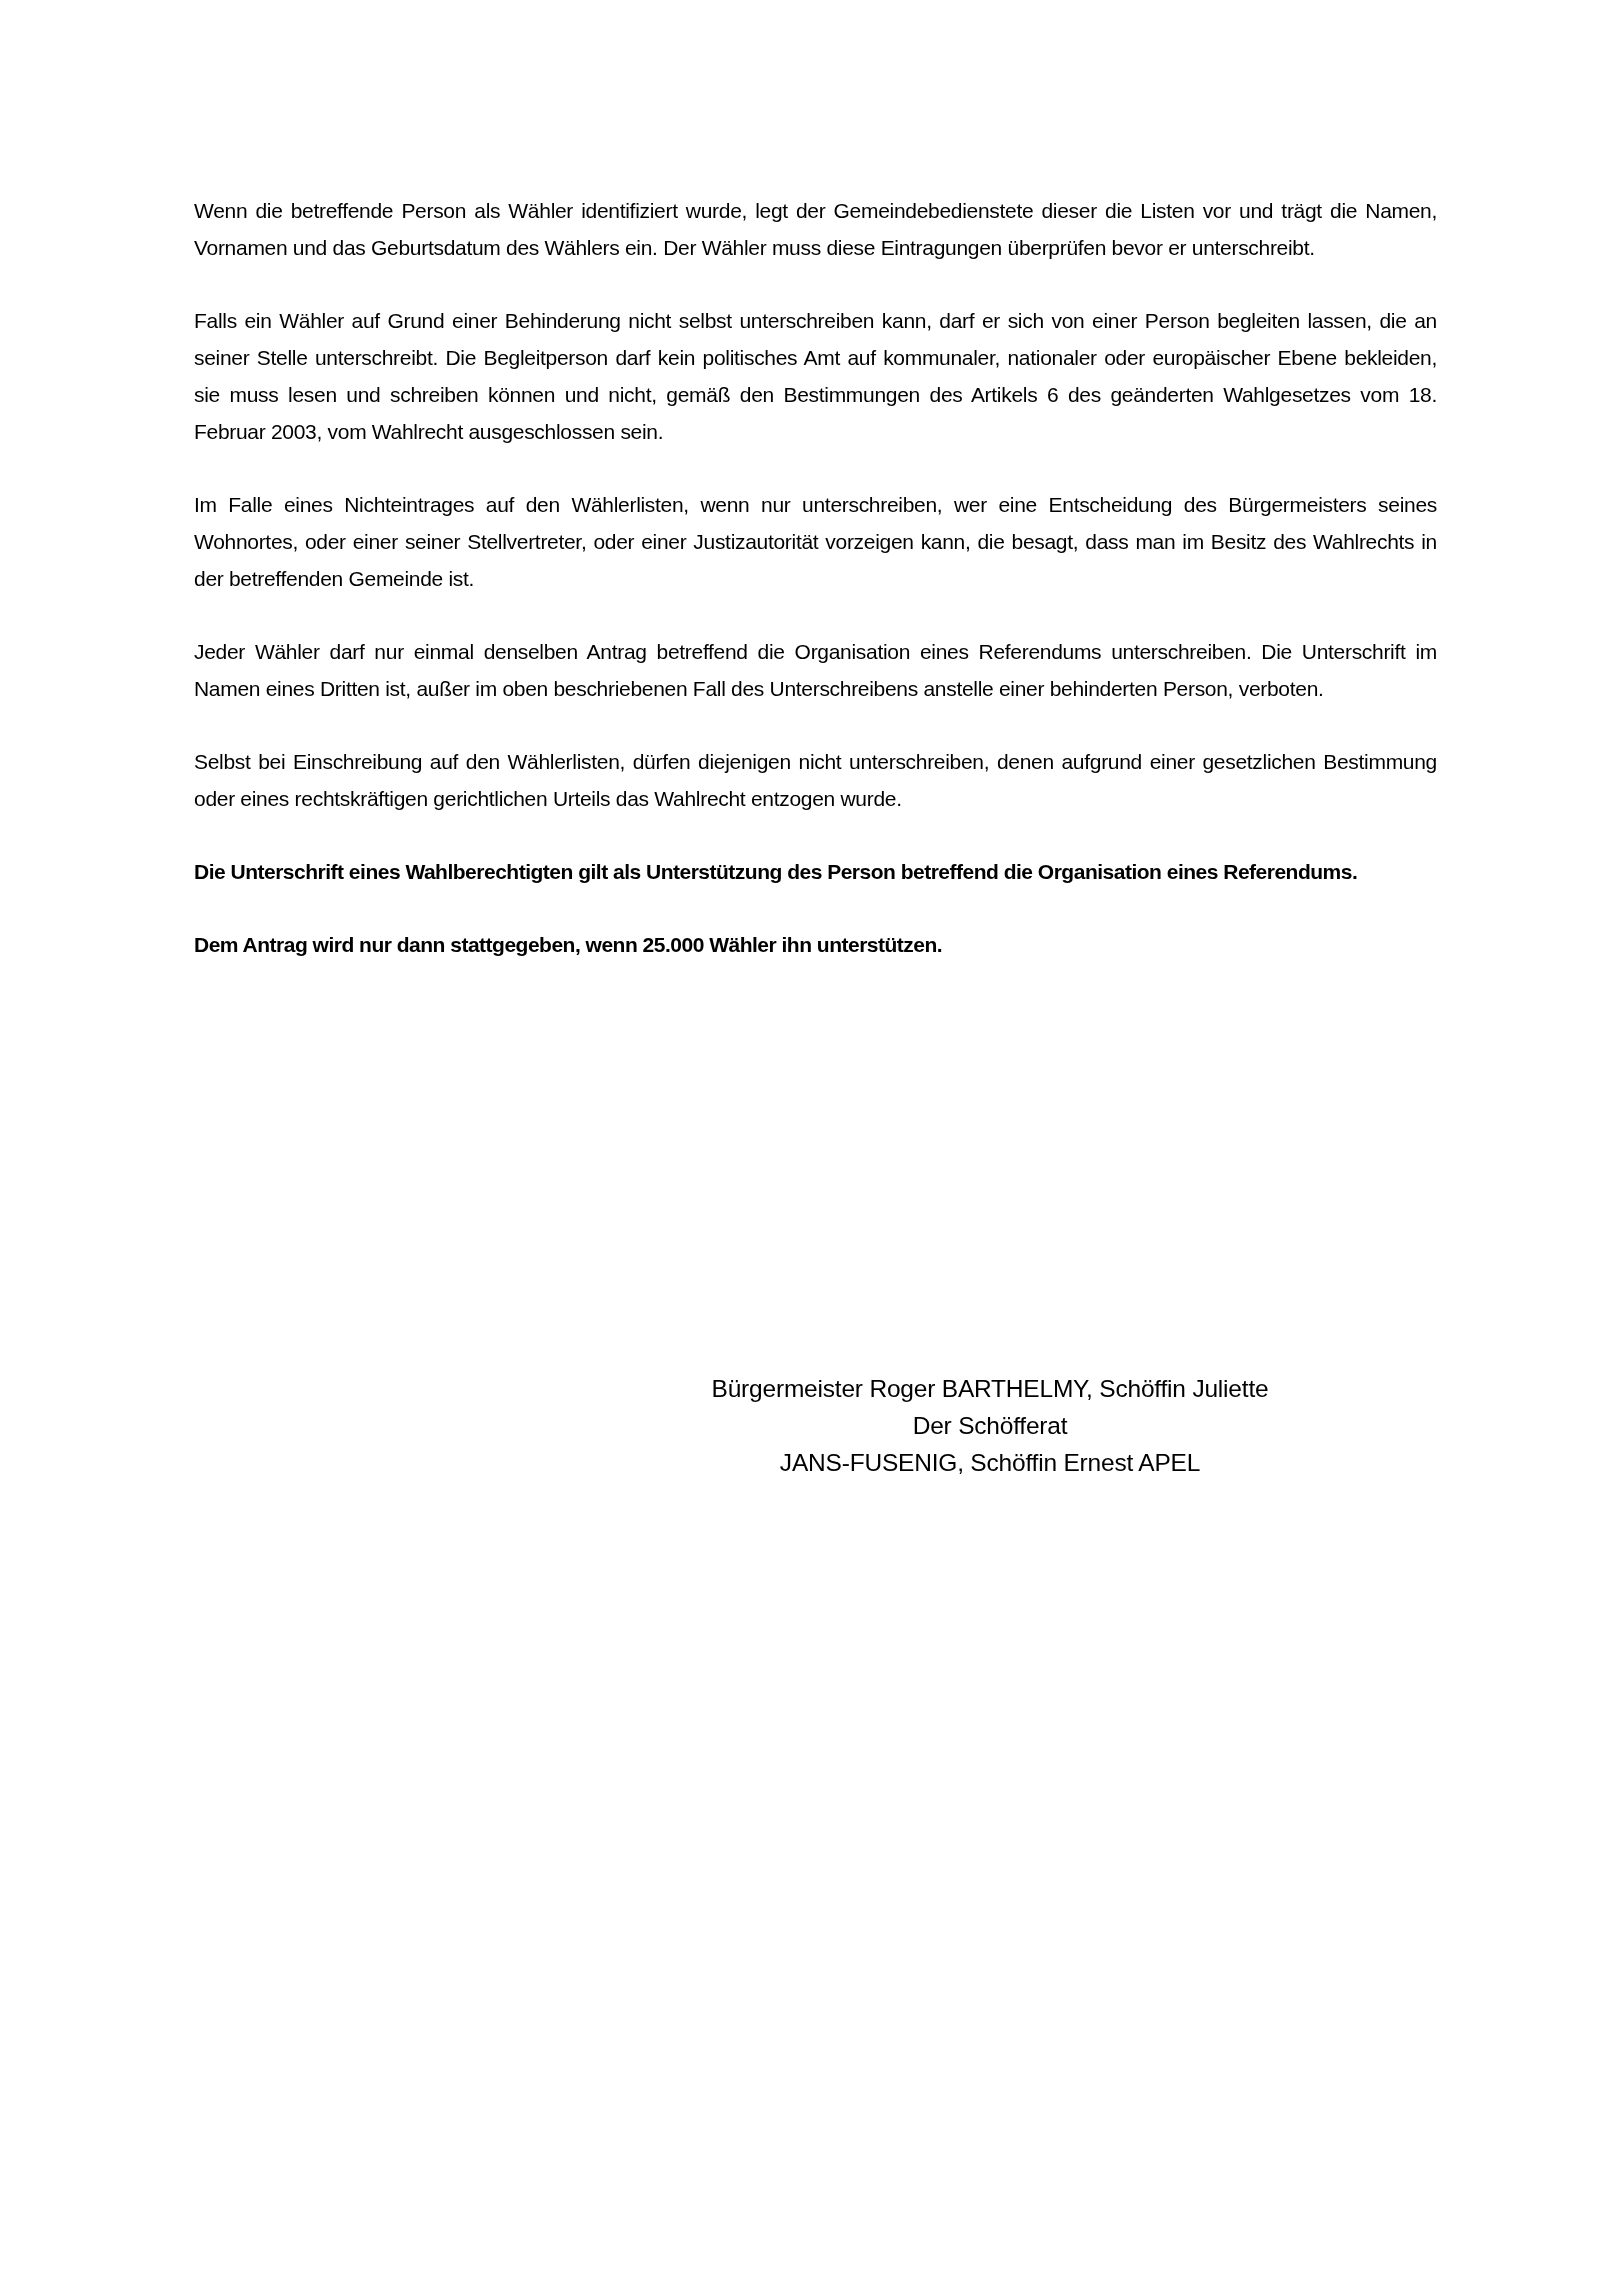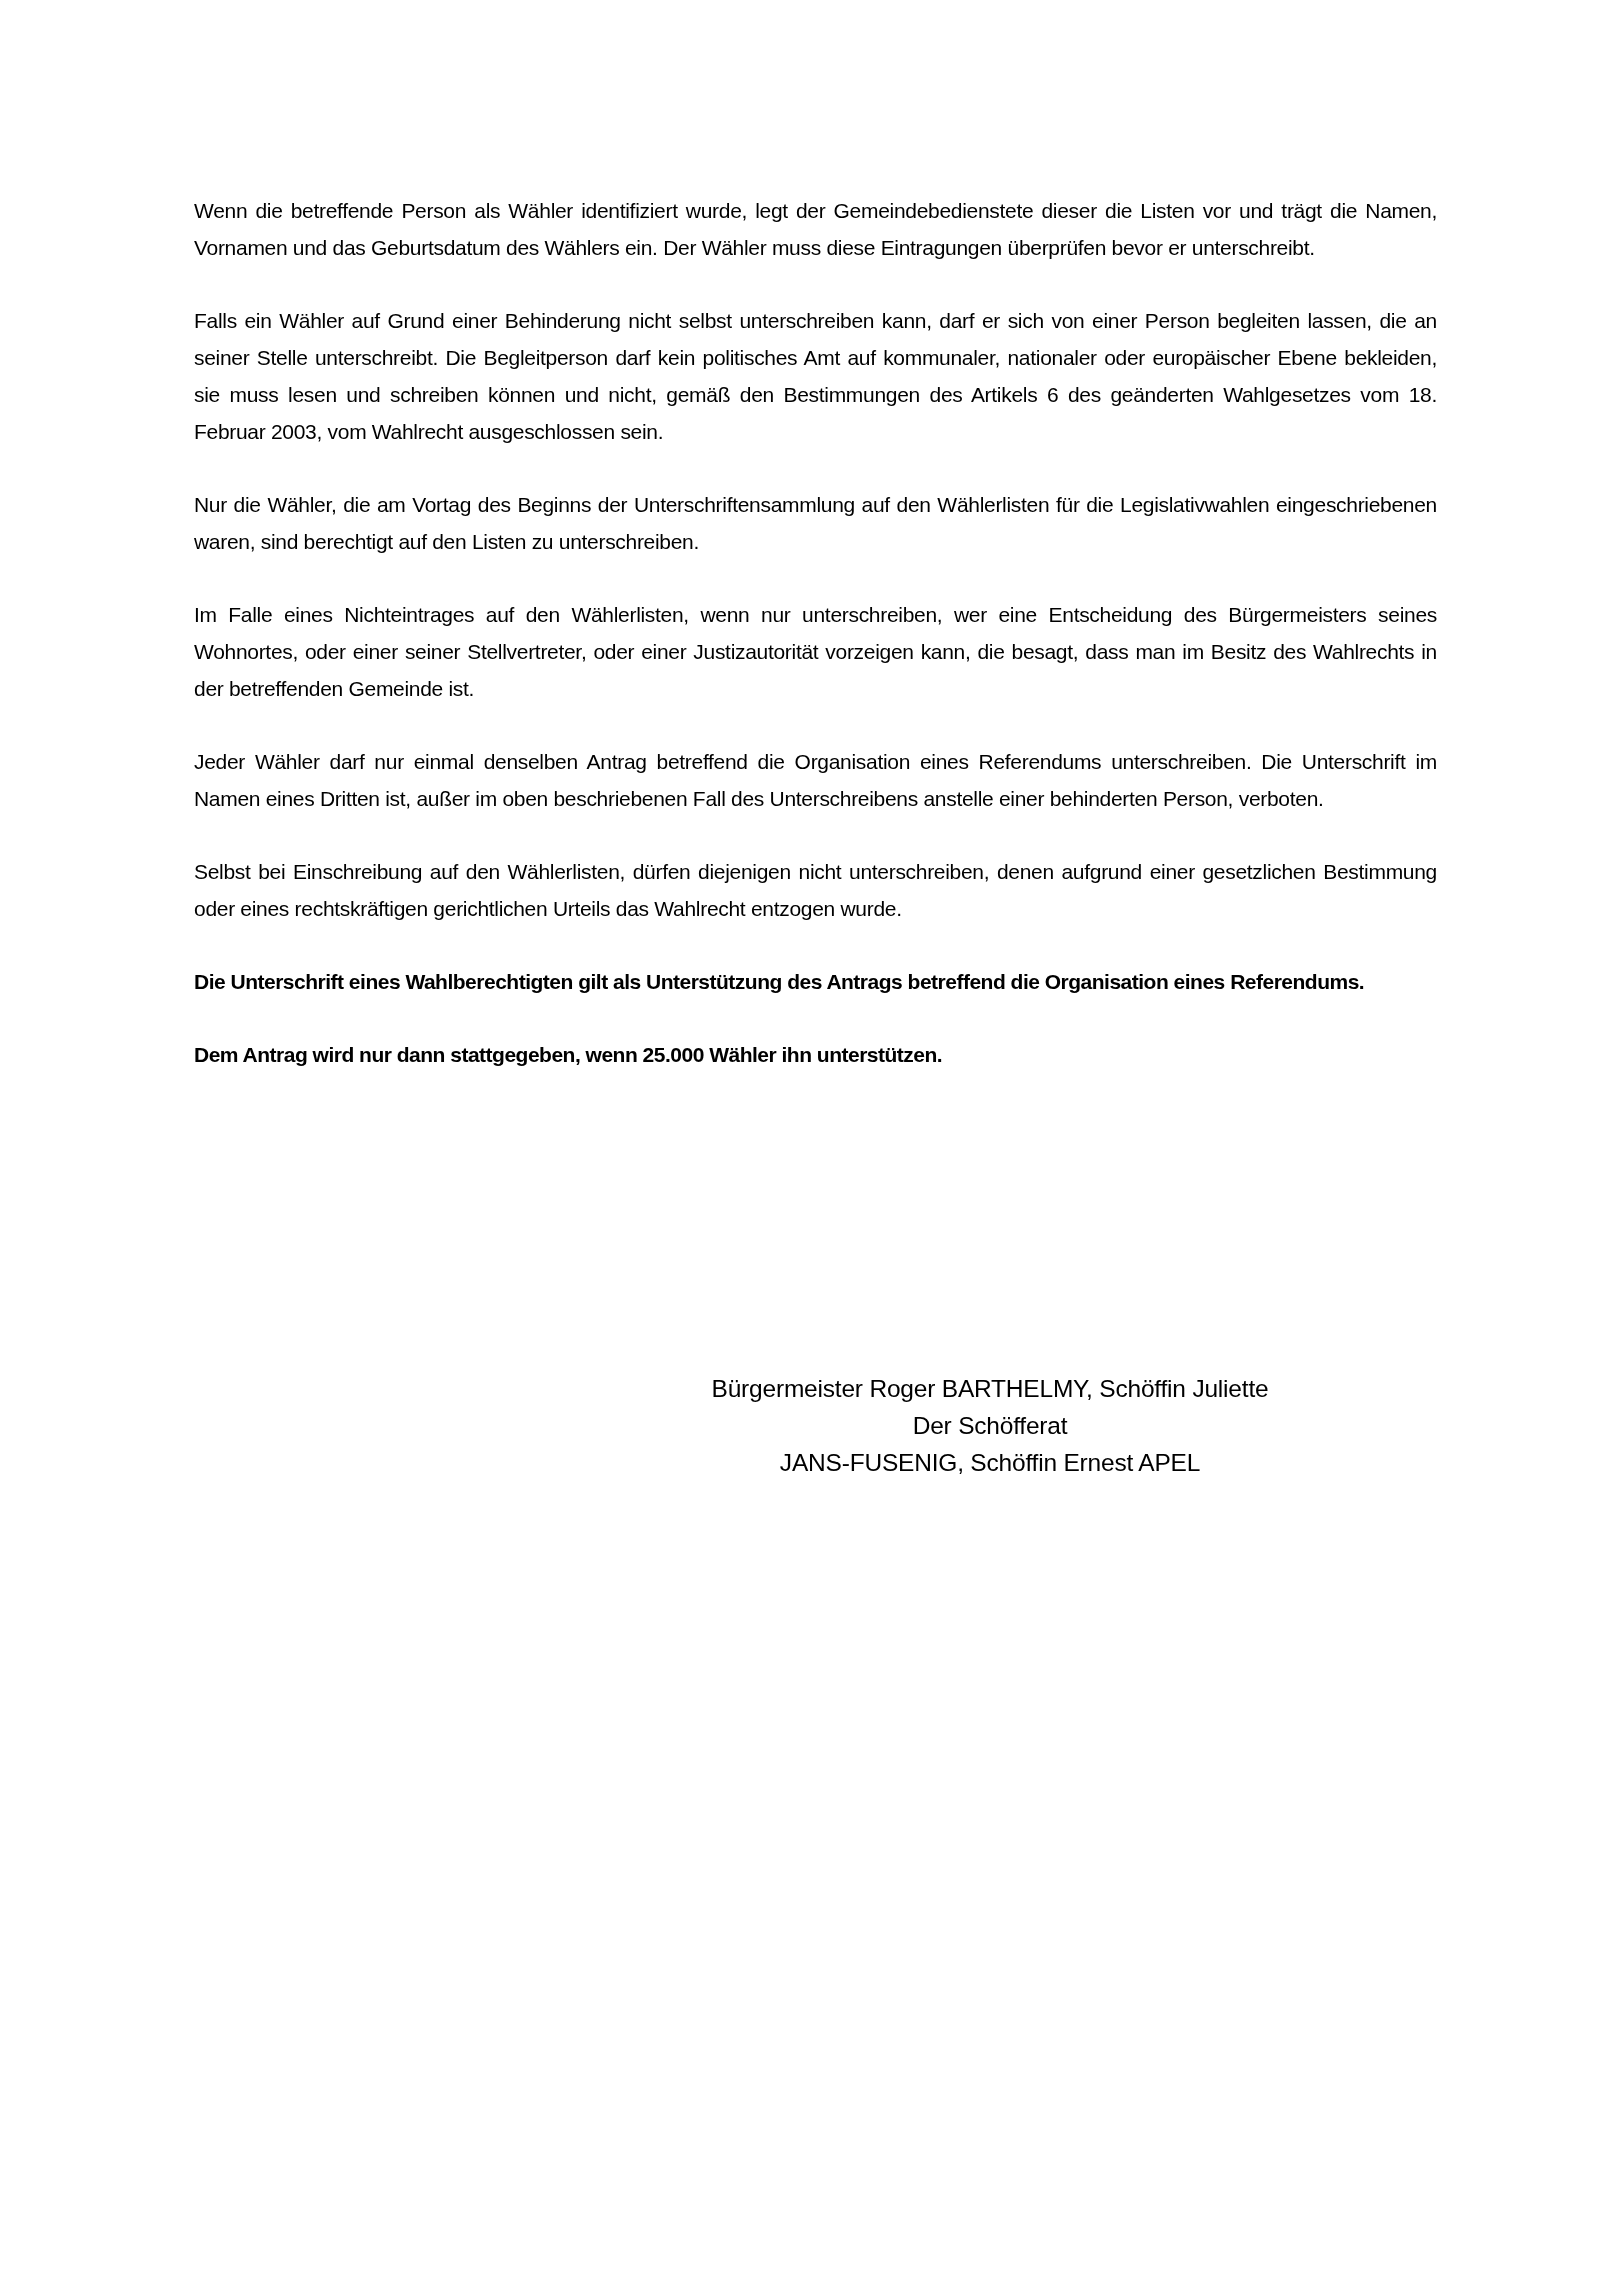--- a/index.html
+++ b/index.html
@@ -49,25 +49,24 @@
     .signature div {
       white-space: nowrap;
     }
   </style>
 </head>
 <body>
 
 <div class="page">
   <p class="para last-line-left">Wenn die betreffende Person als Wähler identifiziert wurde, legt der Gemeindebedienstete dieser die Listen vor und trägt die Namen, Vornamen und das Geburtsdatum des Wählers ein. Der Wähler muss diese Eintragungen überprüfen bevor er unterschreibt.</p>
   <p class="para last-line-left">Falls ein Wähler auf Grund einer Behinderung nicht selbst unterschreiben kann, darf er sich von einer Person begleiten lassen, die an seiner Stelle unterschreibt. Die Begleitperson darf kein politisches Amt auf kommunaler, nationaler oder europäischer Ebene bekleiden, sie muss lesen und schreiben können und nicht, gemäß den Bestimmungen des Artikels 6 des geänderten Wahlgesetzes vom 18. Februar 2003, vom Wahlrecht ausgeschlossen sein.</p>
-  <p class="para last-line-left">Nur die Wähler, die am Vortag des Beginns der Unterschriftensammlung auf den Wählerlisten für die Legislativwahlen eingeschriebenen waren, sind berechtigt auf den Listen zu unterschreiben.</p>
   <p class="para last-line-left">Im Falle eines Nichteintrages auf den Wählerlisten, wenn nur unterschreiben, wer eine Entscheidung des Bürgermeisters seines Wohnortes, oder einer seiner Stellvertreter, oder einer Justizautorität vorzeigen kann, die besagt, dass man im Besitz des Wahlrechts in der betreffenden Gemeinde ist.</p>
   <p class="para last-line-left">Jeder Wähler darf nur einmal denselben Antrag betreffend die Organisation eines Referendums unterschreiben. Die Unterschrift im Namen eines Dritten ist, außer im oben beschriebenen Fall des Unterschreibens anstelle einer behinderten Person, verboten.</p>
   <p class="para last-line-left">Selbst bei Einschreibung auf den Wählerlisten, dürfen diejenigen nicht unterschreiben, denen aufgrund einer gesetzlichen Bestimmung oder eines rechtskräftigen gerichtlichen Urteils das Wahlrecht entzogen wurde.</p>
-  <p class="para bold last-line-left">Die Unterschrift eines Wahlberechtigten gilt als Unterstützung des Antrags betreffend die Organisation eines Referendums.</p>
+  <p class="para bold last-line-left">Die Unterschrift eines Wahlberechtigten gilt als Unterstützung des Person betreffend die Organisation eines Referendums.</p>
   <p class="para bold last-line-left">Dem Antrag wird nur dann stattgegeben, wenn 25.000 Wähler ihn unterstützen.</p>
 </div>
 
 <div class="signature">
   <div>Bürgermeister Roger BARTHELMY, Schöffin Juliette</div>
   <div>Der Schöfferat</div>
   <div>JANS-FUSENIG, Schöffin Ernest APEL</div>
 </div>
 
 

